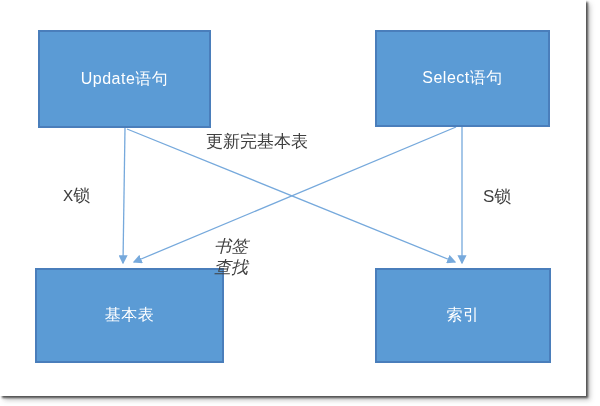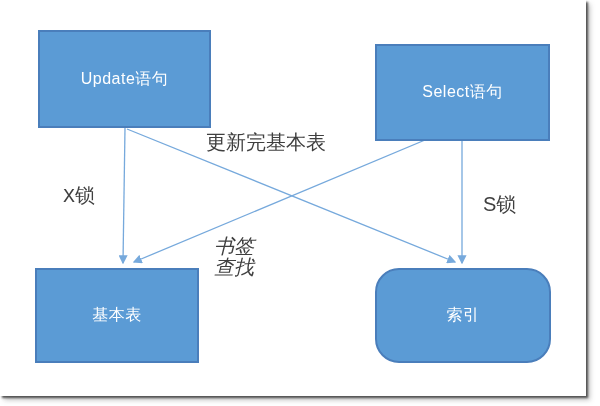--- a/index.html
+++ b/index.html
@@ -26,48 +26,48 @@
     border: 2px solid #4A7EBB;
     box-sizing: border-box;
     display: flex;
     align-items: center;
     justify-content: center;
     color: #ffffff;
     font-size: 16px;
     letter-spacing: 0.5px;
   }
   .node-update { left: 38px;  top: 30px;  width: 173px; height: 98px; }
-  .node-select { left: 375px; top: 44px;  width: 175px; height: 97px; }
-  .node-base   { left: 35px;  top: 268px; width: 164px; height: 95px; }
-  .node-index  { left: 375px; top: 268px; width: 176px; height: 95px; border-radius: 24px; }
+  .node-select { left: 375px; top: 30px;  width: 175px; height: 97px; }
+  .node-base   { left: 35px;  top: 268px; width: 189px; height: 95px; }
+  .node-index  { left: 375px; top: 268px; width: 176px; height: 95px; }
 
   svg.connectors {
     position: absolute;
     left: 0;
     top: 0;
     width: 586px;
     height: 396px;
   }
   svg.connectors line {
     stroke: #76A9DC;
     stroke-width: 1.3;
     fill: none;
   }
 
   .edge-label {
     position: absolute;
     color: #3F3F3F;
-    font-size: 20px;
+    font-size: 17px;
     line-height: 22px;
     white-space: nowrap;
   }
   .edge-label span { display: block; }
   .label-note     { left: 206px; top: 131px; }
   .label-xlock    { left: 63px;  top: 186px; font-family: Liberation Mono, monospace; }
-  .label-slock    { left: 483px; top: 193px; }
+  .label-slock    { left: 483px; top: 186px; }
   .label-bookmark { left: 214px; top: 236px; line-height: 21px; font-style: italic; }
 </style>
 </head>
 <body>
 
 <div class="sheet">
 
   <svg class="connectors" viewBox="0 0 586 396" aria-hidden="true">
     <defs>
       <marker id="arrow" viewBox="0 0 10 10" refX="8.5" refY="5" markerWidth="7" markerHeight="7" orient="auto-start-reverse">

